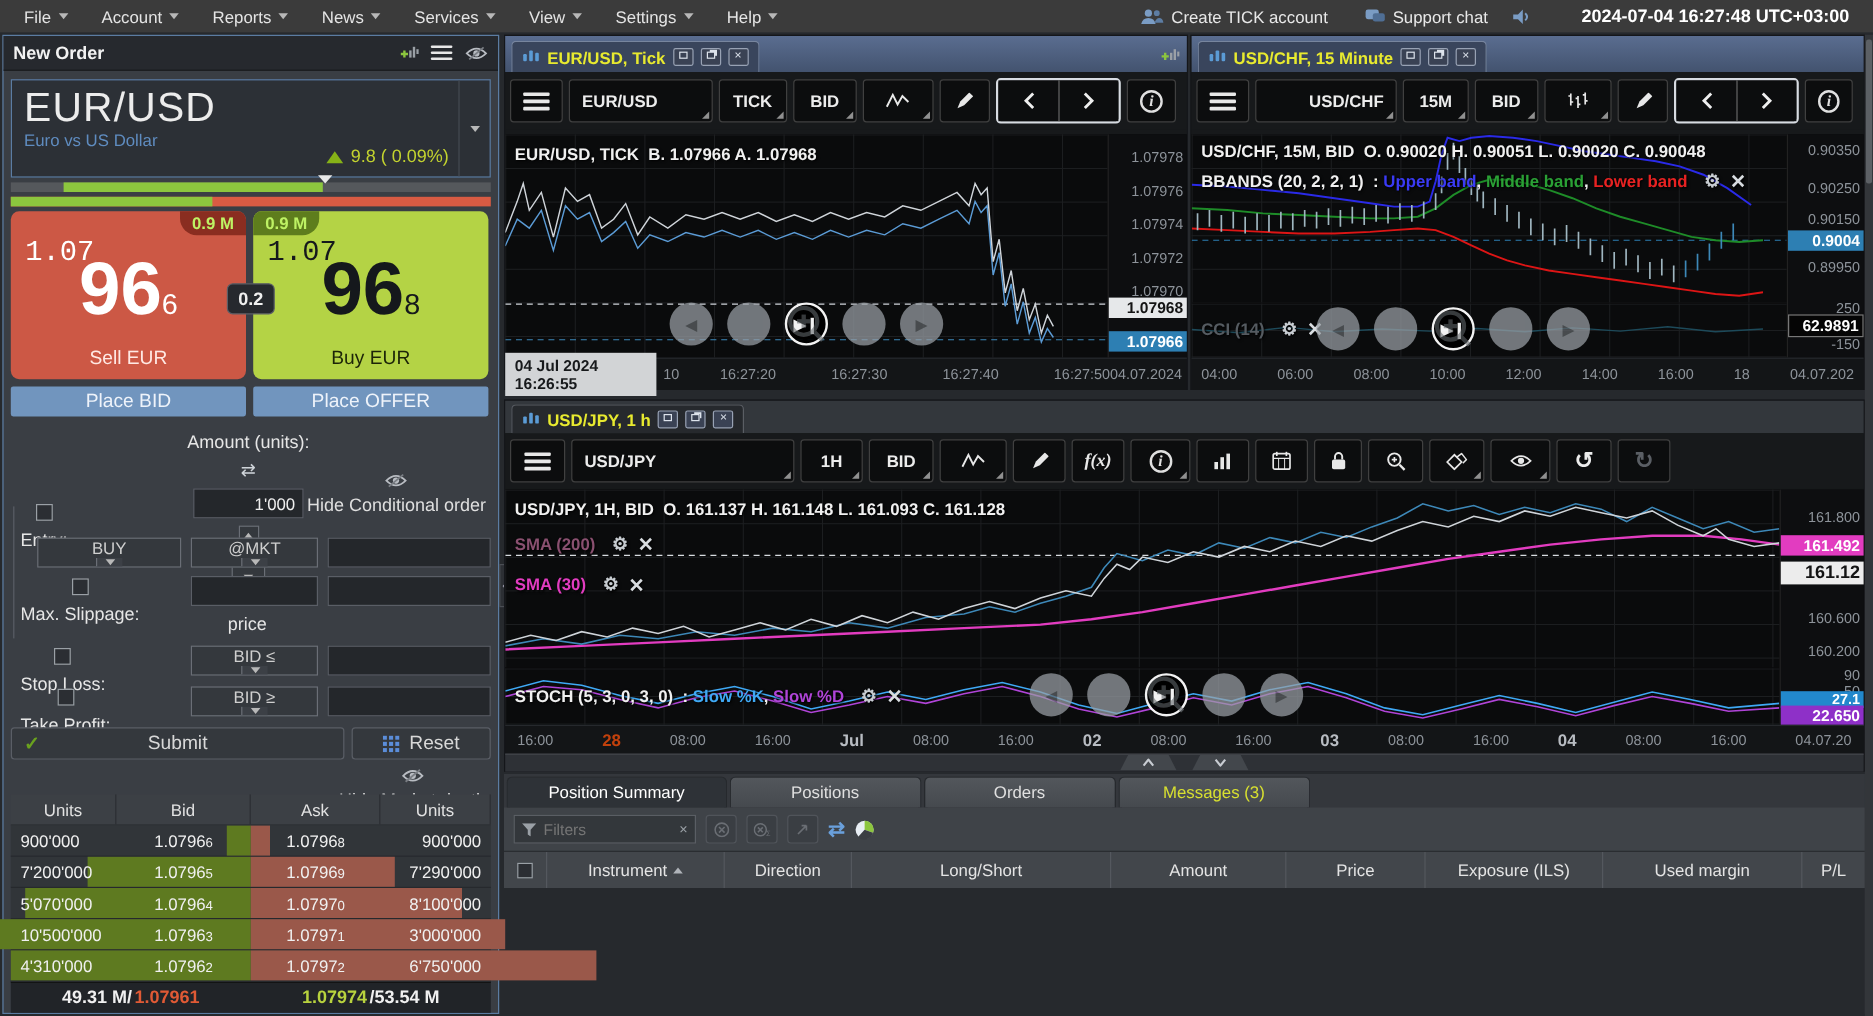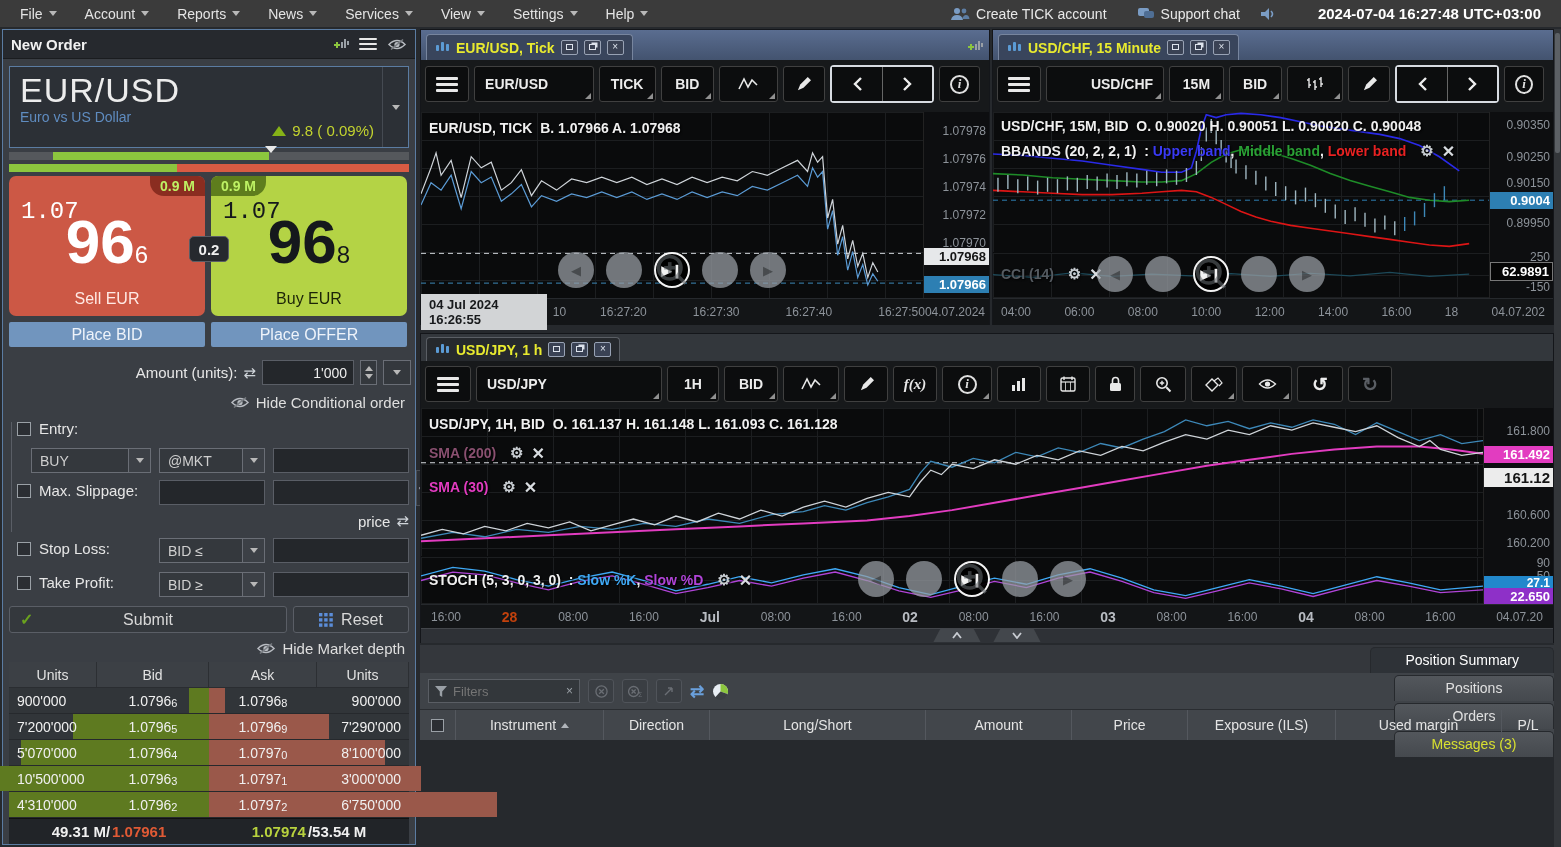--- a/index.html
+++ b/index.html
@@ -1,18 +1,18 @@
 <!DOCTYPE html>
 <html><head>
 <meta charset="utf-8">
 <style>
 * { box-sizing: border-box; margin:0; padding:0; }
 body { background:#101214; font-family:"Liberation Sans", sans-serif; color:#ddd; }
 .screen { position:relative; width:1561px; height:847px; background:#26292d; overflow:hidden; }
-.abs { position:absolute; }
+.abs { position:absolute;flex-direction:column; }
 
 
 .menubar { position:absolute; left:0; top:0; width:1561px; height:27px; background:#3b3b3b; display:flex; align-items:center; padding:0 6px; }
 .menu-item { display:flex; align-items:center; gap:6px; padding:0 14px; height:27px; color:#e4e4e4; font-size:14px; cursor:default; }
 .cdn { width:0; height:0; border-left:4px solid transparent; border-right:4px solid transparent; border-top:5px solid #b8b8b8; }
 .mb-right { margin-left:auto; display:flex; align-items:center; gap:10px; }
 .mb-link { display:flex; align-items:center; gap:6px; font-size:14px; color:#e8e8e8; padding:0 10px; }
 .mb-time { font-size:15px; font-weight:bold; color:#fff; padding:0 14px 0 30px; }
 
 
@@ -113,21 +113,21 @@
 .thl { background:#d2d4d6; color:#17191b; font-weight:bold; font-size:13px; padding:3px 8px; }
 .playback { position:absolute; display:flex; gap:12px; align-items:center; justify-content:center; z-index:5; }
 .pbc { width:36px; height:36px; border-radius:50%; background:#9aa0a6; opacity:.72; display:flex; align-items:center; justify-content:center; color:#606468; font-size:13px; }
 .pbc svg { opacity:.8 }
 .pbc.center { background:#000; border:2px solid #fff; opacity:.95; color:#fff; font-weight:bold; }
 .scroll-strip { position:absolute; background:#2e3136; border-top:1px solid #43464b; display:flex; justify-content:center; gap:4px; }
 .ss-tab { width:56px; height:13px; background:#43474c; clip-path:polygon(8% 100%, 20% 0, 80% 0, 92% 100%); display:flex; align-items:center; justify-content:center; }
 
 
 .bottom { position:absolute; left:420px; top:645px; width:1134px; height:200px; background:#3a3e43; }
-.btabs { display:flex; height:28px; align-items:flex-end; gap:2px; padding:2px 0 0 2px; background:#34373c;flex-direction:column; }
+.btabs { display:flex; height:28px; align-items:flex-end; gap:2px; padding:2px 0 0 2px; background:#34373c; }
 .btab { min-width:160px; padding:0 34px; height:26px; line-height:25px; text-align:center; background:linear-gradient(#53575c,#45494e); border:1px solid #26292d; border-bottom:none; border-radius:5px 5px 0 0; font-size:14px; color:#e0e0e0; cursor:pointer; }
 .btab.active { background:#2e3237; color:#fff; }
 .btab.ylw { color:#d8e030; }
 .filters-row { height:36px; display:flex; align-items:center; gap:8px; padding:0 8px; background:#3f4348; }
 .filter-box { width:152px; height:24px; background:#33373b; border:1px solid #5a5e64; display:flex; align-items:center; padding:0 6px; gap:6px; }
 .filter-box input { flex:1; background:transparent; border:none; outline:none; color:#cfcfcf; font-size:13px; width:80px; font-family:"Liberation Sans",sans-serif; }
 .fx-x { color:#9aa0a6; font-size:12px; }
 .dis-btn { width:26px; height:24px; background:#3a3e43; border:1px solid #505archive56; border:1px solid #50545a; border-radius:3px; display:flex; align-items:center; justify-content:center; color:#6a6e74; font-size:13px; }
 .grid-head { display:grid; grid-template-columns:36px 148px 106px 216px 146px 116px 148px 166px 1fr; height:31px; background:#42464b; border-top:1px solid #2a2d31; }
 .grid-head .hc { display:flex; align-items:center; justify-content:center; gap:5px; font-size:14px; color:#e4e4e4; border-right:1px solid #54585e; }

